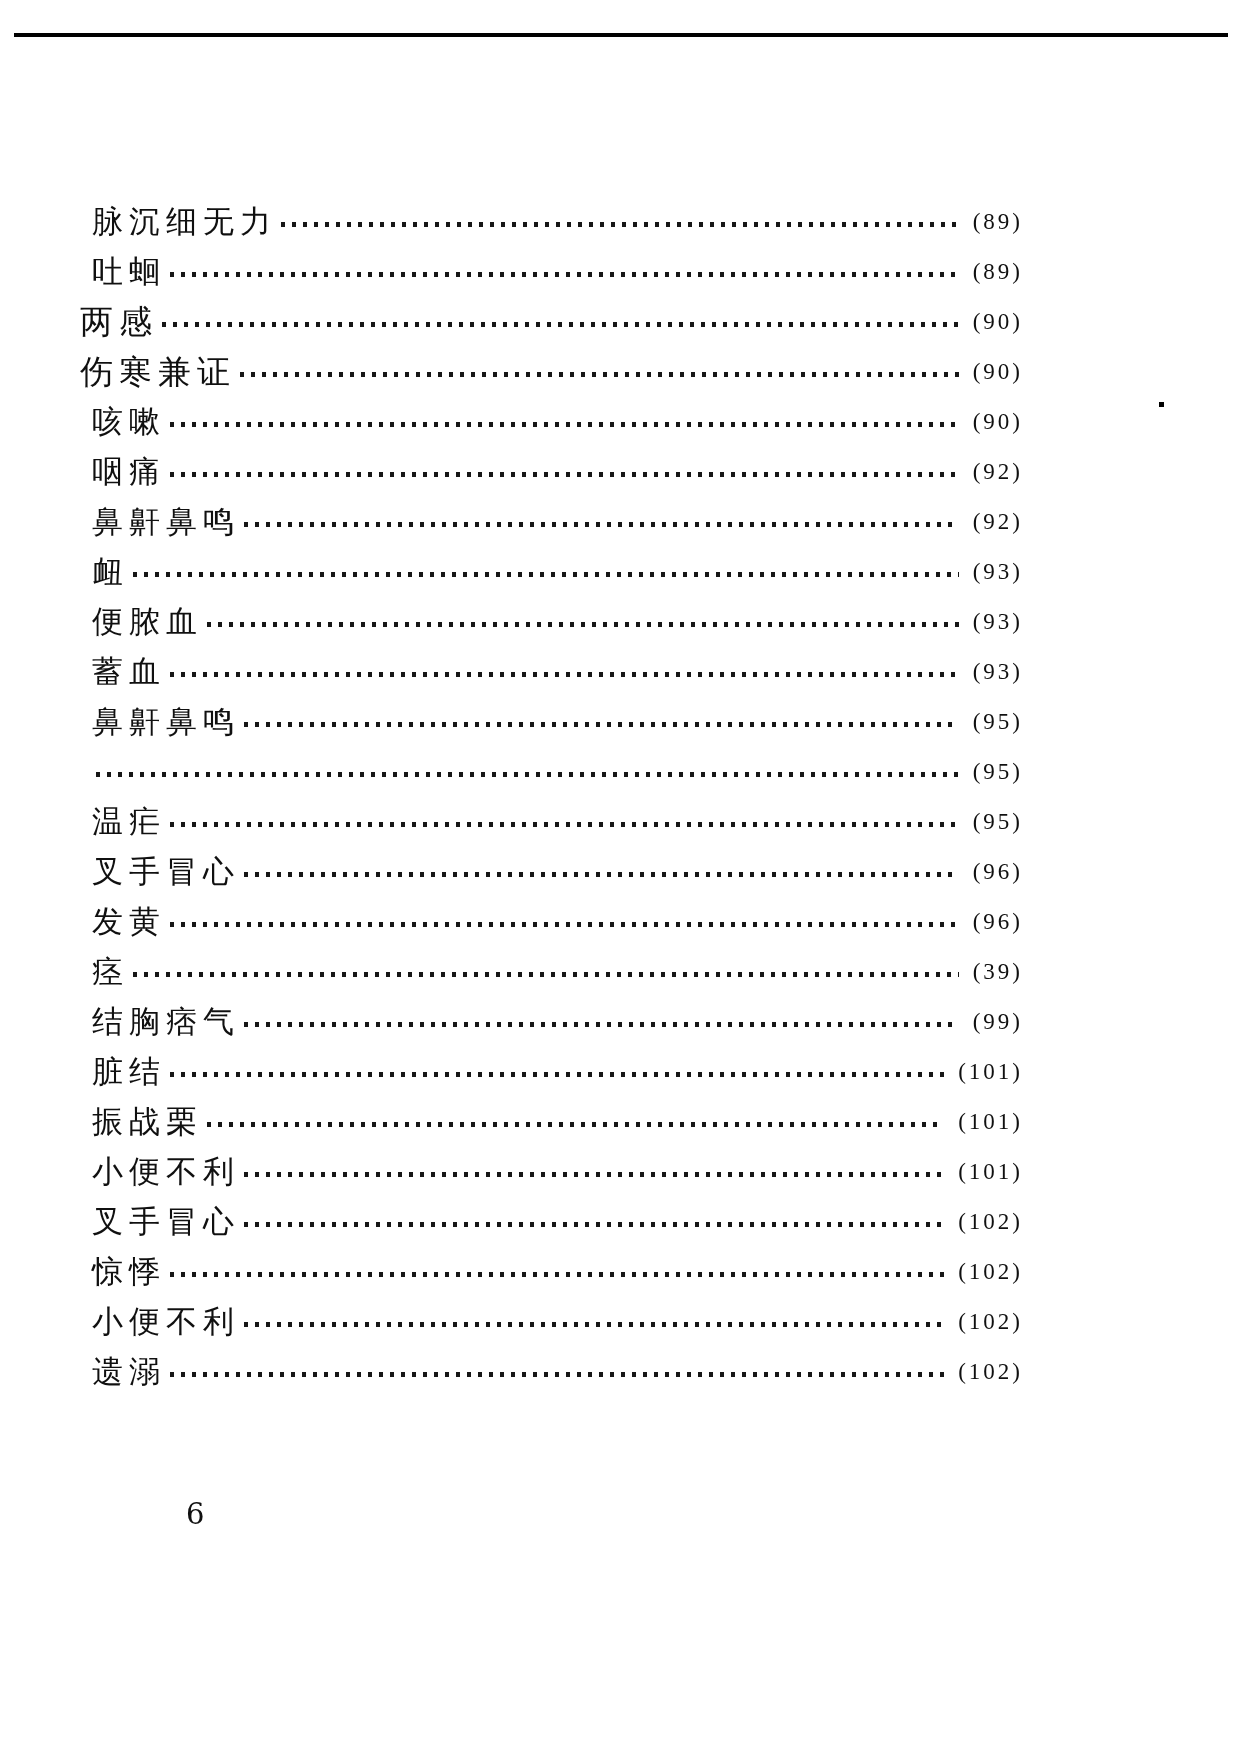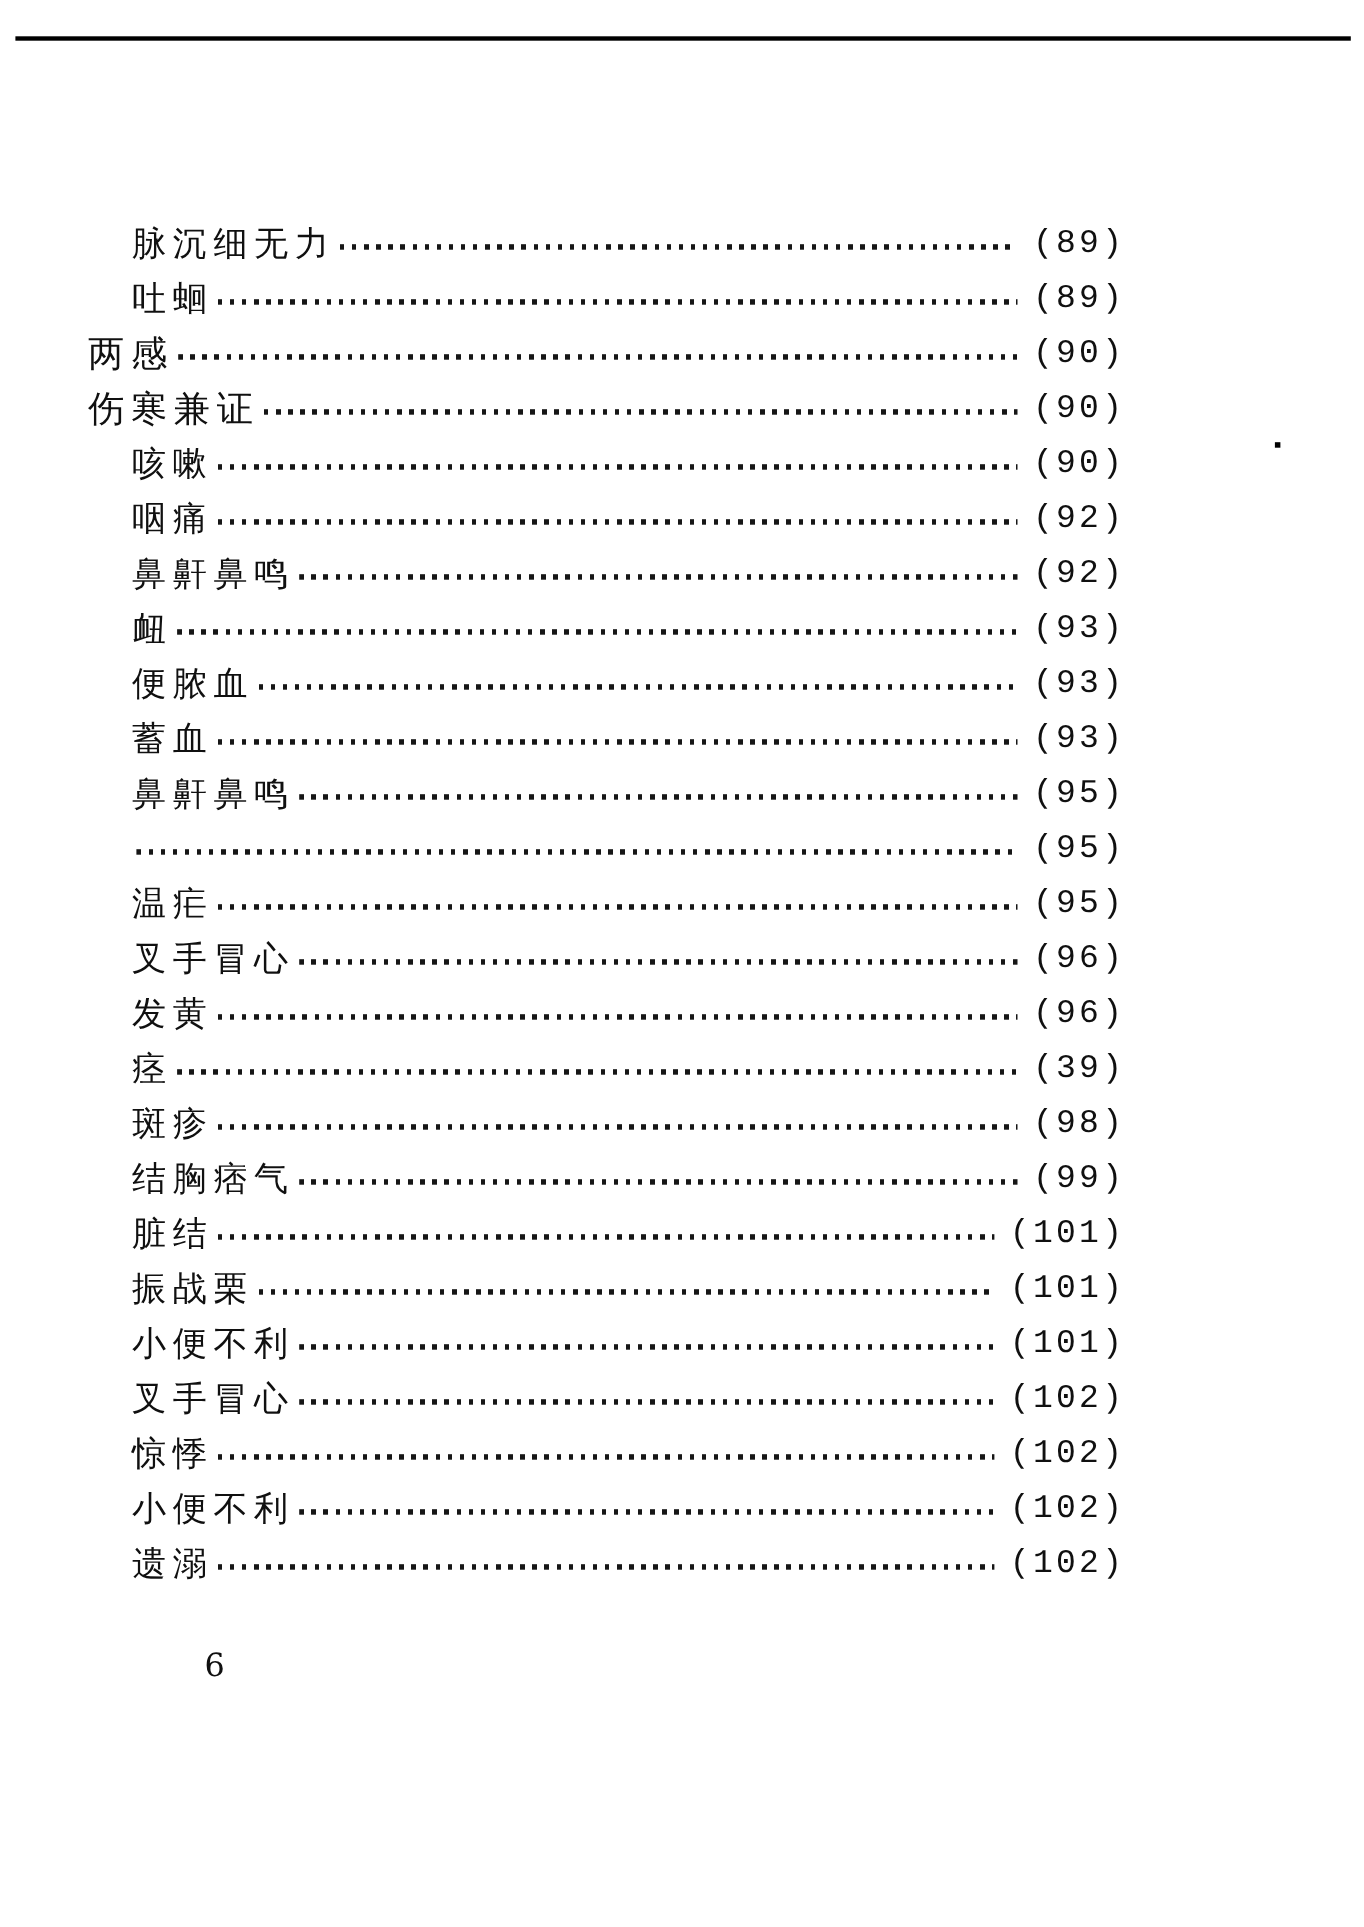--- a/index.html
+++ b/index.html
@@ -43,39 +43,39 @@
     align-items: center;
     height: 50px;
     padding-right: 217px;
     box-sizing: border-box;
   }
   .row.lvl1 {
     padding-left: 80px;
     font-size: 33px;
   }
   .row.lvl2 {
-    padding-left: 120px;
+    padding-left: 92px;
     font-size: 31px;
   }
   .label {
     letter-spacing: 6px;
     white-space: nowrap;
     font-weight: 500;
   }
   .leader {
     flex: 1 1 auto;
     height: 5px;
     margin: 0 14px 0 4px;
     align-self: center;
     transform: translateY(2px);
     background-image: repeating-linear-gradient(90deg, #161616 0 4px, transparent 4px 11px);
   }
   .pnum {
-    font-family: Liberation Mono, monospace;
-    font-size: 30px;
+    font-family: Liberation Serif, serif;
+    font-size: 23px;
     letter-spacing: 3px;
     white-space: nowrap;
   }
   .folio {
     position: absolute;
     left: 186px;
     top: 1497px;
     font-size: 29px;
     font-family: "DejaVu Serif", "Liberation Serif", serif;
   }
@@ -161,25 +161,20 @@
     <span class="label">发黄</span>
     <span class="leader"></span>
     <span class="pnum">(96)</span>
   </div>
       <div class="row lvl2">
     <span class="label">痉</span>
     <span class="leader"></span>
     <span class="pnum">(39)</span>
   </div>
       <div class="row lvl2">
-    <span class="label">斑疹</span>
-    <span class="leader"></span>
-    <span class="pnum">(98)</span>
-  </div>
-      <div class="row lvl2">
     <span class="label">结胸痞气</span>
     <span class="leader"></span>
     <span class="pnum">(99)</span>
   </div>
       <div class="row lvl2">
     <span class="label">脏结</span>
     <span class="leader"></span>
     <span class="pnum">(101)</span>
   </div>
       <div class="row lvl2">

